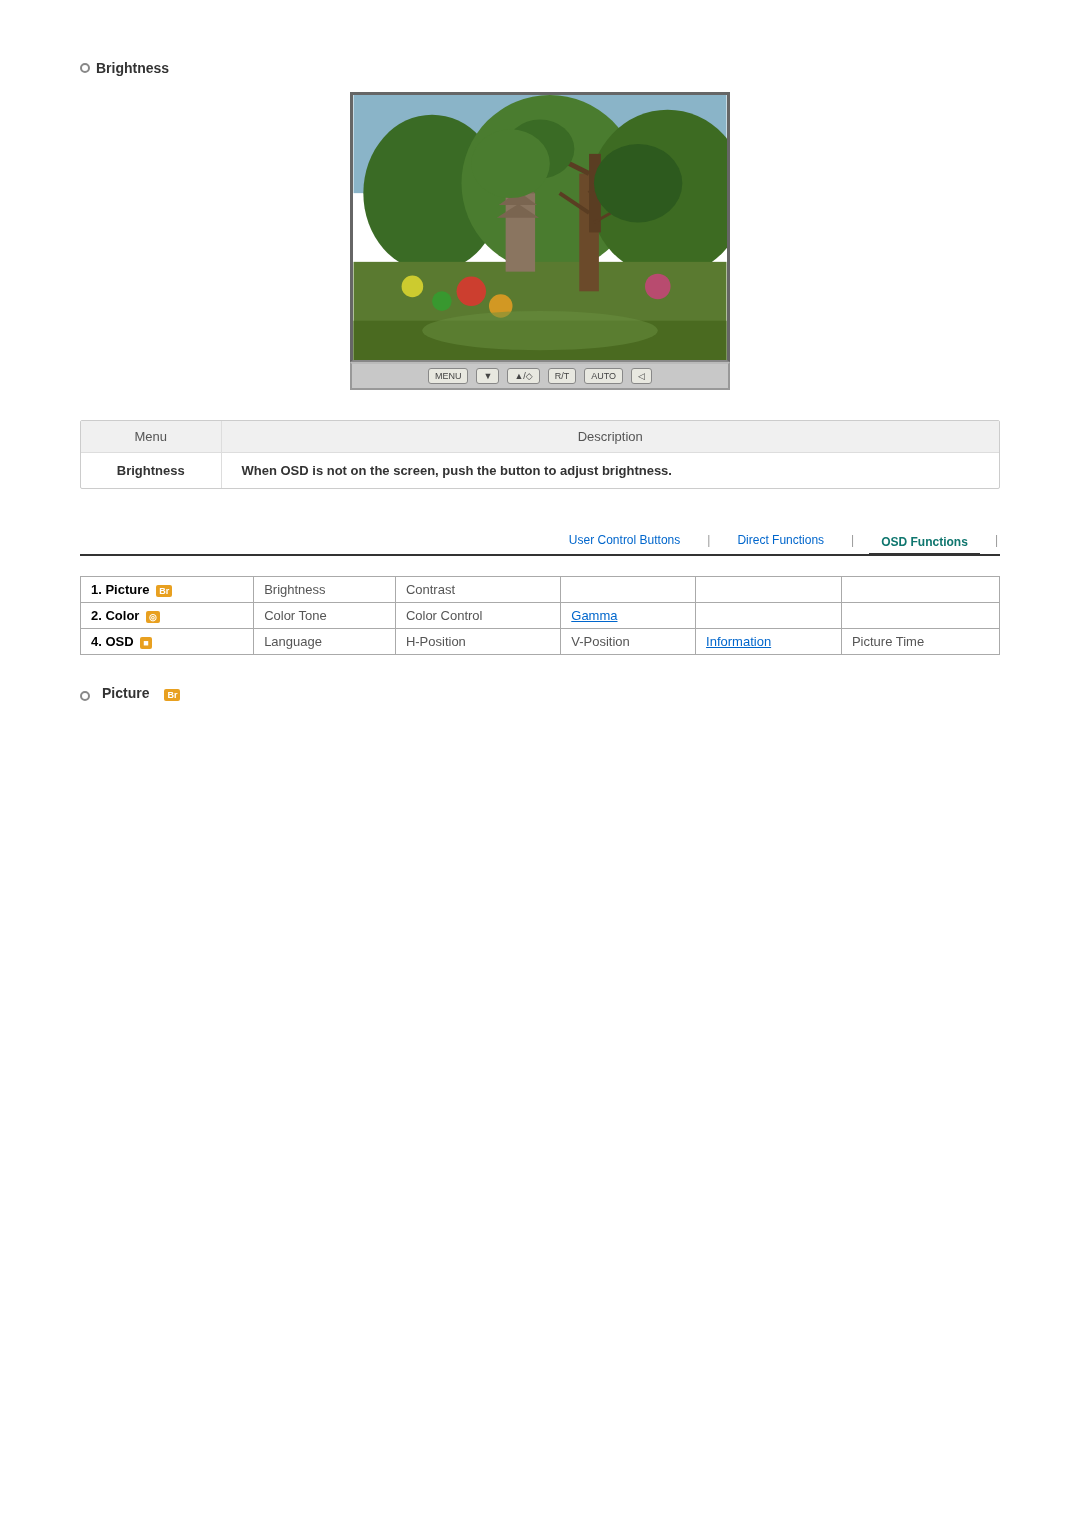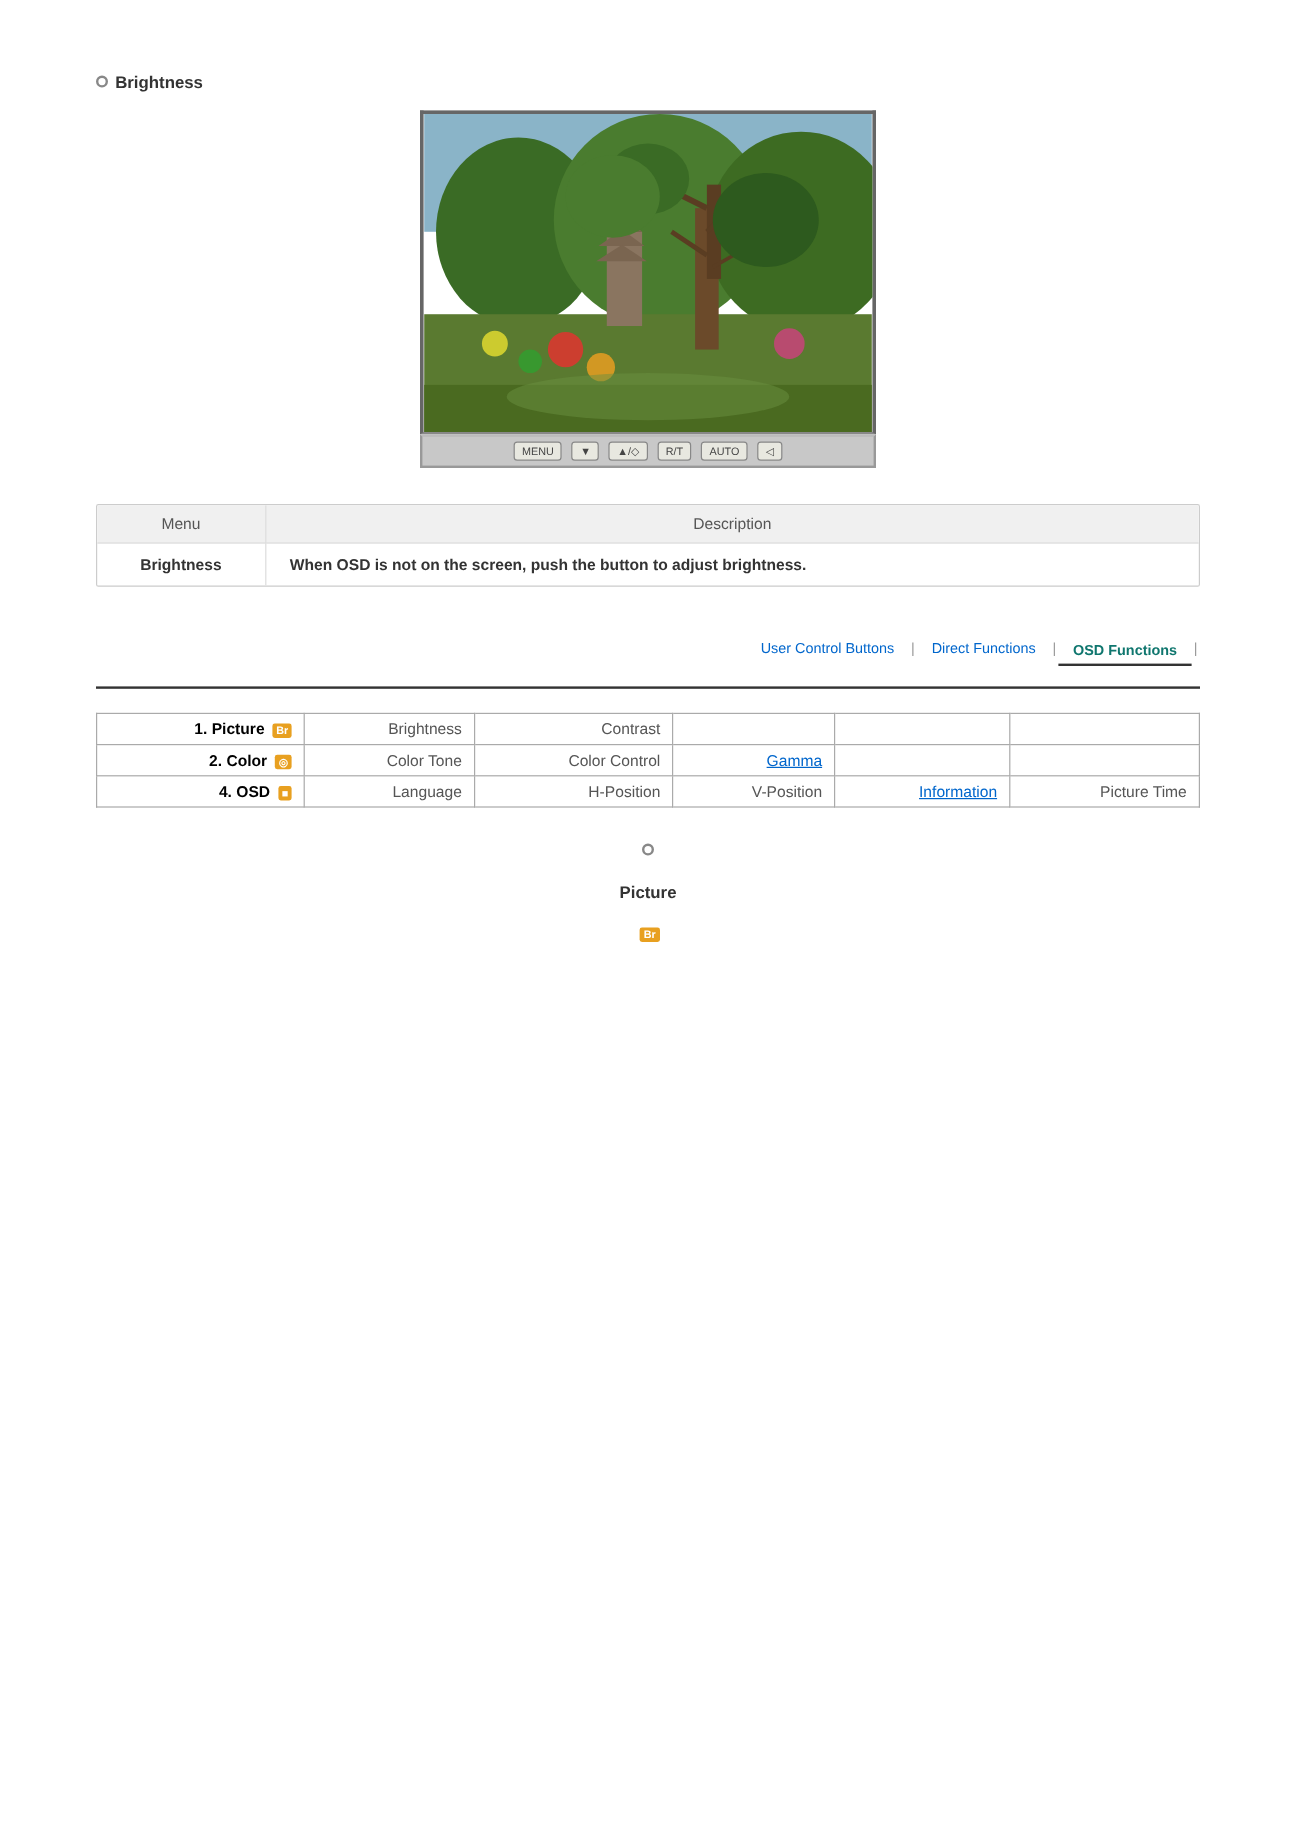--- a/index.html
+++ b/index.html
@@ -99,21 +99,22 @@
       width: 140px;
     }
 
     
     .nav-tabs {
       display: flex;
       justify-content: flex-end;
       align-items: center;
       margin-bottom: 20px;
       border-bottom: 2px solid #333;
-      padding-bottom: 21px;
+      padding-bottom: 3px;
+      gap: 13px;
     }
 
     .nav-tab {
       padding: 4px 12px;
       font-size: 12px;
       color: #0066cc;
       cursor: pointer;
       text-decoration: none;
     }
 
@@ -129,21 +130,20 @@
       margin: 0 2px;
       font-size: 12px;
     }
 
     
     .osd-table {
       width: 100%;
       border-collapse: collapse;
       border: 1px solid #aaa;
       margin-bottom: 30px;
-      text-align: right;
     }
 
     .osd-table td {
       border: 1px solid #aaa;
       padding: 5px 10px;
       font-size: 13px;
       vertical-align: middle;
     }
 
     .osd-table .menu-item {
@@ -169,25 +169,24 @@
       font-weight: bold;
       padding: 1px 3px;
       border-radius: 2px;
       margin-left: 3px;
       vertical-align: middle;
     }
 
     
     .picture-heading {
       display: flex;
-      align-items: center;
-      gap: 22px;
+      align-items: flex-end;
+      gap: 12px;
       font-weight: bold;
       font-size: 14px;
-      flex-direction: column;
     }
 
     
     .garden-svg {
       width: 380px;
       height: 270px;
       border: 3px solid #666;
       border-bottom: 2px solid #888;
       display: block;
     }

